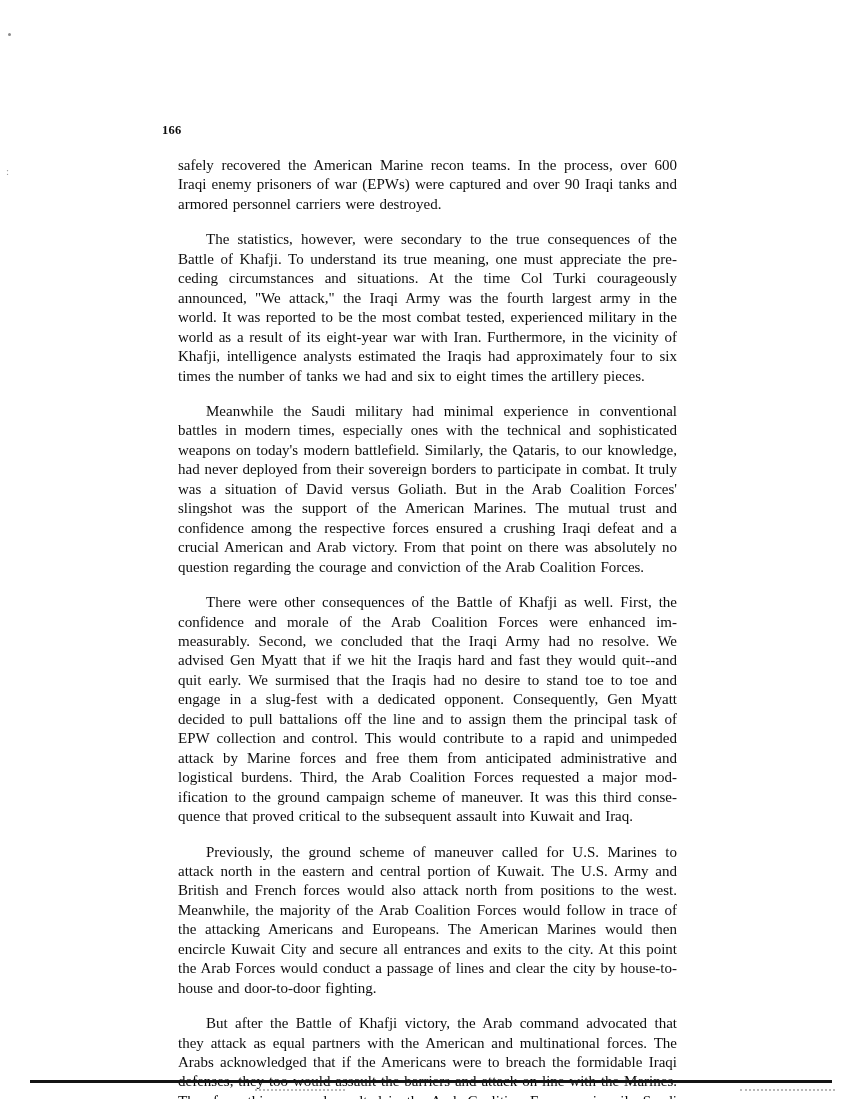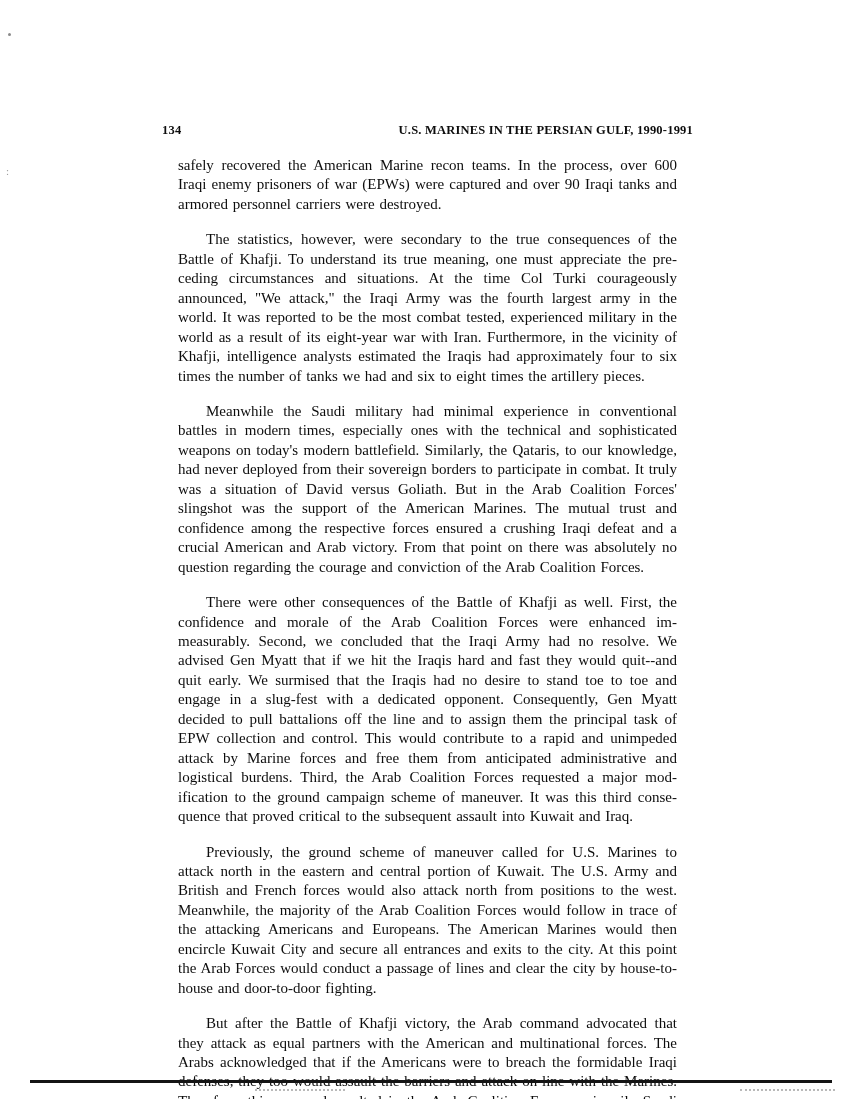--- a/index.html
+++ b/index.html
@@ -92,22 +92,21 @@
   .artifact-colon::before { content: ":"; }
 </style>
 </head>
 <body>
 
 <div class="artifact-dot"></div>
 <div class="artifact-colon"></div>
 
 <div class="page">
   <div class="header">
-    <span class="page-num">134</span>
-    <span class="running-title">U.S. MARINES IN THE PERSIAN GULF, 1990-1991</span>
+    <span class="page-num">166</span>
   </div>
   <div class="body-text" id="paragraphs">
       <p class="">safely recovered the American Marine recon teams.  In the process, over 600 Iraqi enemy prisoners of war (EPWs) were captured and over 90 Iraqi tanks and armored personnel carriers were destroyed.</p>
       <p class="indent">The statistics, however, were secondary to the true consequences of the Battle of Khafji.  To understand its true meaning, one must appreciate the pre-ceding circumstances and situations.  At the time Col Turki courageously announced, "We attack," the Iraqi Army was the fourth largest army in the world.  It was reported to be the most combat tested, experienced military in the world as a result of its eight-year war with Iran.  Furthermore, in the vicinity of Khafji, intelligence analysts estimated the Iraqis had approximately four to six times the number of tanks we had and six to eight times the artillery pieces.</p>
       <p class="indent">Meanwhile the Saudi military had minimal experience in conventional battles in modern times, especially ones with the technical and sophisticated weapons on today's modern battlefield.  Similarly, the Qataris, to our knowledge, had never deployed from their sovereign borders to participate in combat.  It truly was a situation of David versus Goliath.  But in the Arab Coalition Forces' slingshot was the support of the American Marines.  The mutual trust and confidence among the respective forces ensured a crushing Iraqi defeat and a crucial American and Arab victory.  From that point on there was absolutely no question regarding the courage and conviction of the Arab Coalition Forces.</p>
       <p class="indent">There were other consequences of the Battle of Khafji as well.  First, the confidence and morale of the Arab Coalition Forces were enhanced im-measurably.  Second, we concluded that the Iraqi Army had no resolve.  We advised Gen Myatt that if we hit the Iraqis hard and fast they would quit--and quit early.  We surmised that the Iraqis had no desire to stand toe to toe and engage in a slug-fest with a dedicated opponent.  Consequently, Gen Myatt decided to pull battalions off the line and to assign them the principal task of EPW collection and control.  This would contribute to a rapid and unimpeded attack by Marine forces and free them from anticipated administrative and logistical burdens.  Third, the Arab Coalition Forces requested a major mod-ification to the ground campaign scheme of maneuver.  It was this third conse-quence that proved critical to the subsequent assault into Kuwait and Iraq.</p>
       <p class="indent">Previously, the ground scheme of maneuver called for U.S. Marines to attack north in the eastern and central portion of Kuwait.  The U.S. Army and British and French forces would also attack north from positions to the west. Meanwhile, the majority of the Arab Coalition Forces would follow in trace of the attacking Americans and Europeans.  The American Marines would then encircle Kuwait City and secure all entrances and exits to the city.  At this point the Arab Forces would conduct a passage of lines and clear the city by house-to-house and door-to-door fighting.</p>
       <p class="indent">But after the Battle of Khafji victory, the Arab command advocated that they attack as equal partners with the American and multinational forces.  The Arabs acknowledged that if the Americans were to breach the formidable Iraqi defenses, they too would assault the barriers and attack on line with the Marines. Therefore, this proposal resulted in the Arab Coalition Forces, primarily Saudi and Qatari, attacking north in the eastern avenue of approach centered on the</p>
     </div>
 </div>

